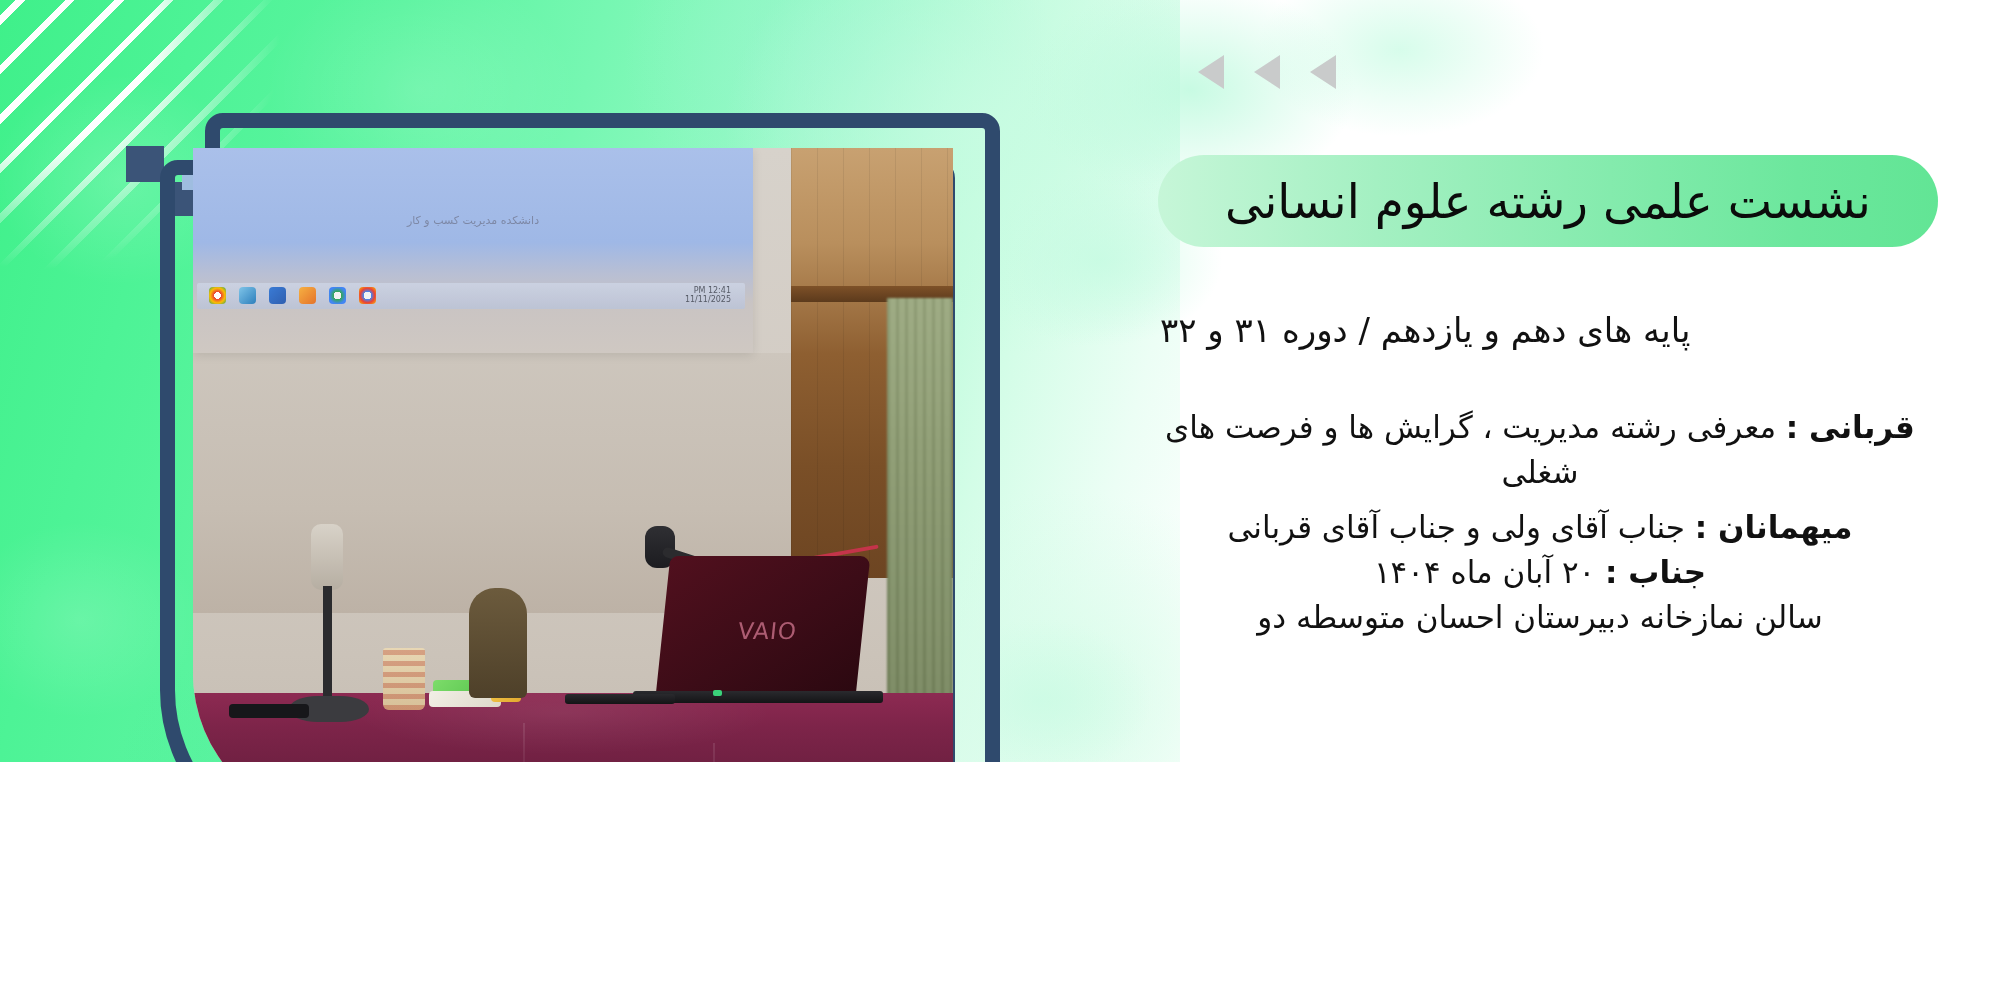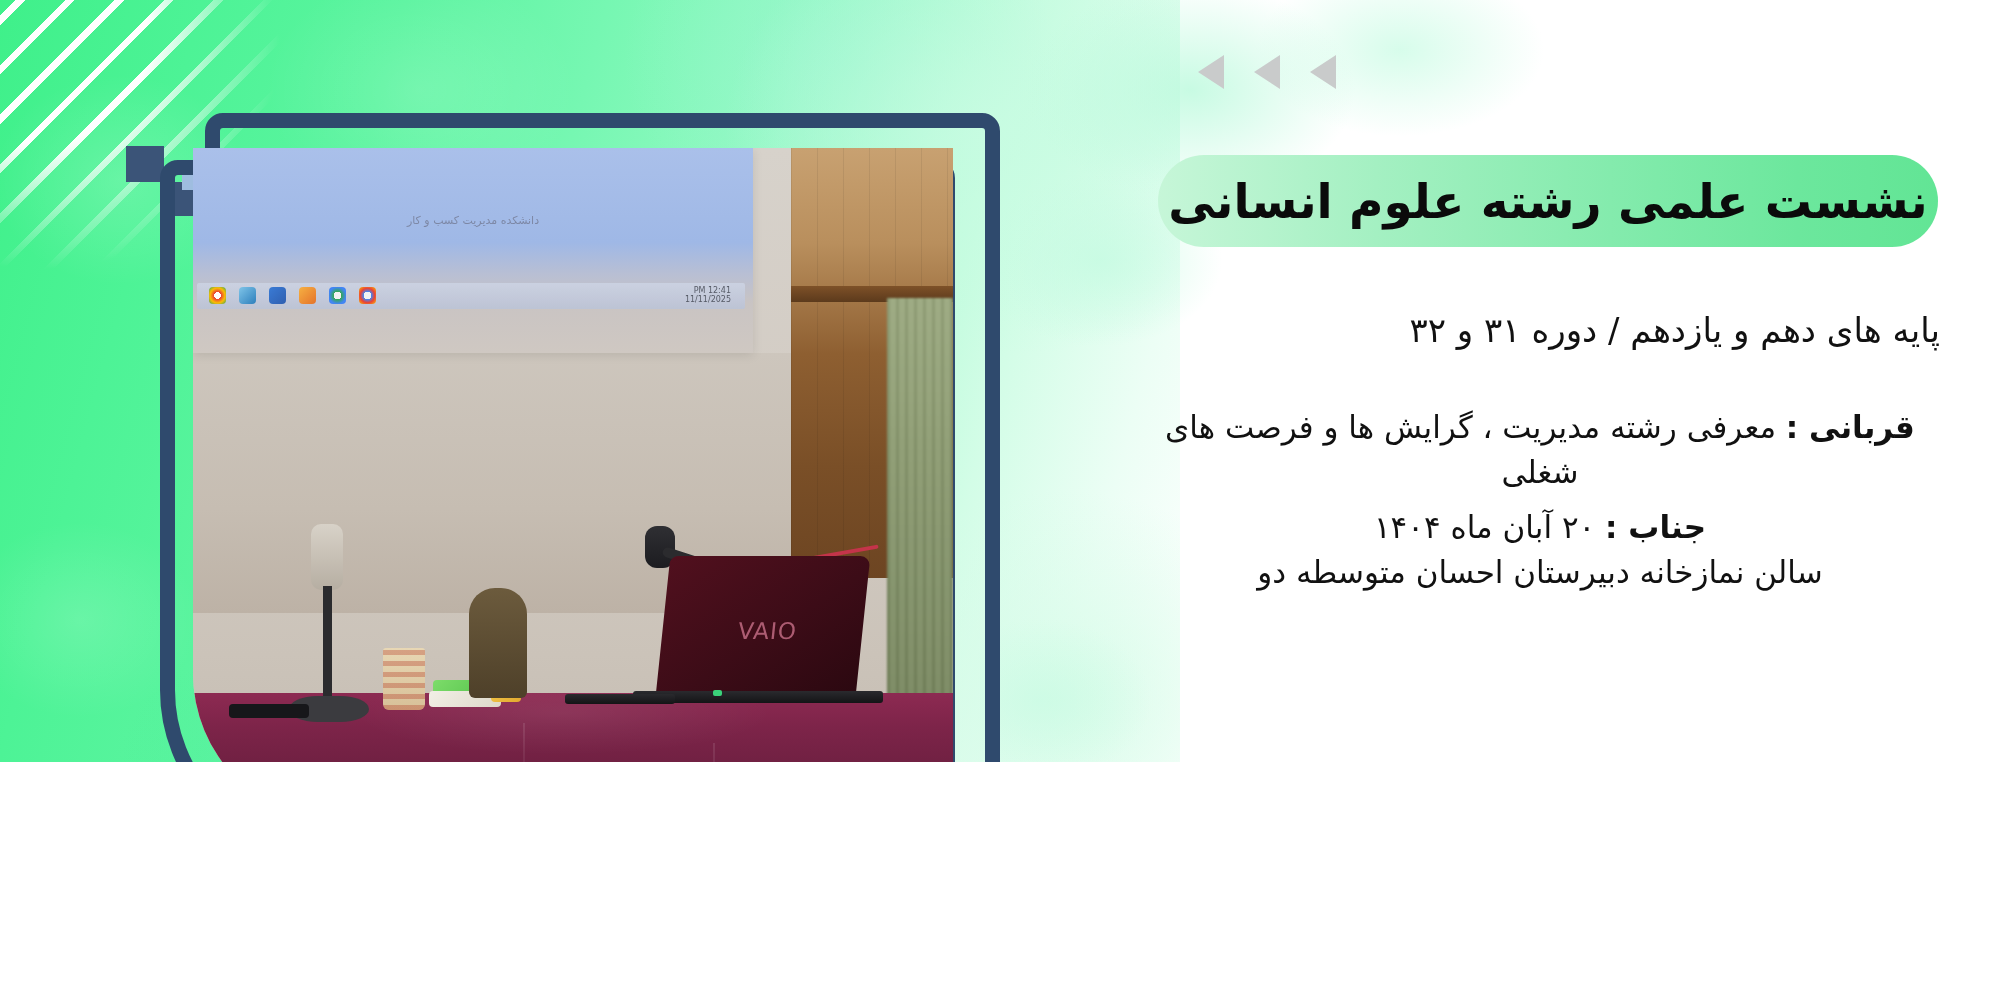--- a/index.html
+++ b/index.html
@@ -272,33 +272,33 @@
   .title-banner {
     position: absolute;
     left: 1158px; top: 155px;
     width: 780px; height: 92px;
     border-radius: 46px;
     background: linear-gradient(90deg, #c6f6d8 0%, #a4f0c2 28%, #84ebad 58%, #6ce79d 82%, #62e595 100%);
     display: flex; align-items: center; justify-content: center;
   }
   .title-text {
     font-size: 47px;
-    font-weight: bold;
+    font-weight: normal;
     color: #0b0b0b;
     letter-spacing: 0px;
     white-space: nowrap;
     line-height: 1;
     direction: rtl;
   }
 
   .subtitle {
     position: absolute;
     left: 1160px; top: 310px;
     width: 780px;
-    text-align: right;
+    text-align: left;
     font-size: 34px;
     color: #111;
     direction: rtl;
     white-space: nowrap;
   }
 
   .body-block {
     position: absolute;
     left: 1130px; top: 405px;
     width: 820px;
@@ -453,20 +453,23 @@
     </div>
 
     <div class="subtitle">پایه های دهم و یازدهم  /  دوره ۳۱ و ۳۲</div>
 
     <div class="body-block">
       <div class="line wrap">
         <b>قربانی :</b><span> معرفی رشته مدیریت ، گرایش ها و فرصت های شغلی</span>
       </div>
       <div class="gap-sm"></div>
       <div class="line">
+        <b>میهمانان :</b><span> جناب آقای ولی و جناب آقای قربانی</span>
+      </div>
+      <div class="line">
         <b>جناب :</b><span> ۲۰ آبان ماه ۱۴۰۴</span>
       </div>
       <div class="line">
         <span>سالن نمازخانه دبیرستان احسان متوسطه دو</span>
       </div>
     </div>
   </div>
 
   <div class="tri-col">
     <div class="tri-up"></div>

